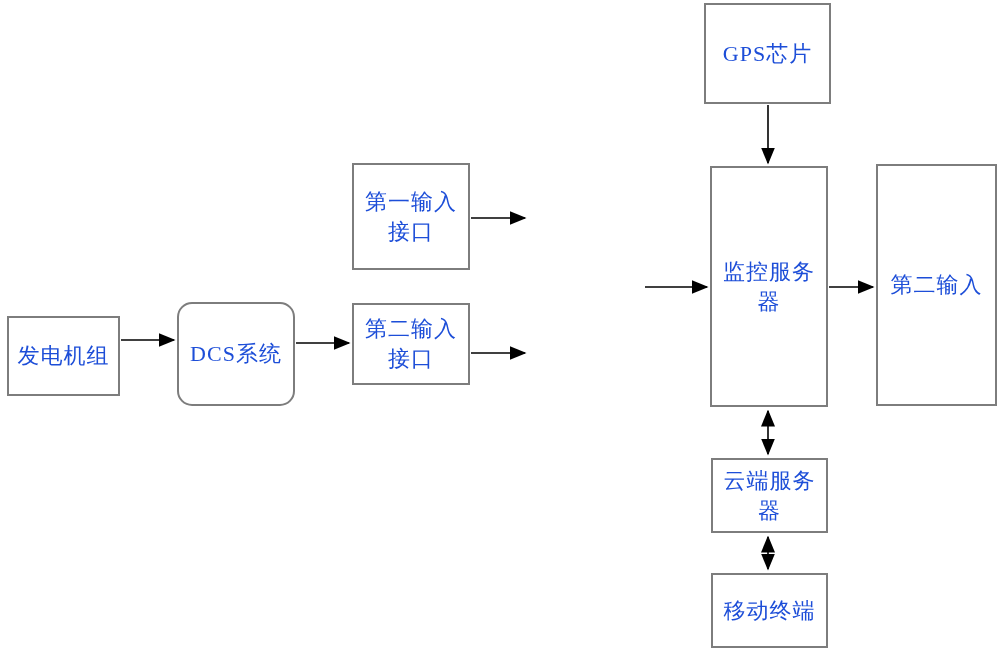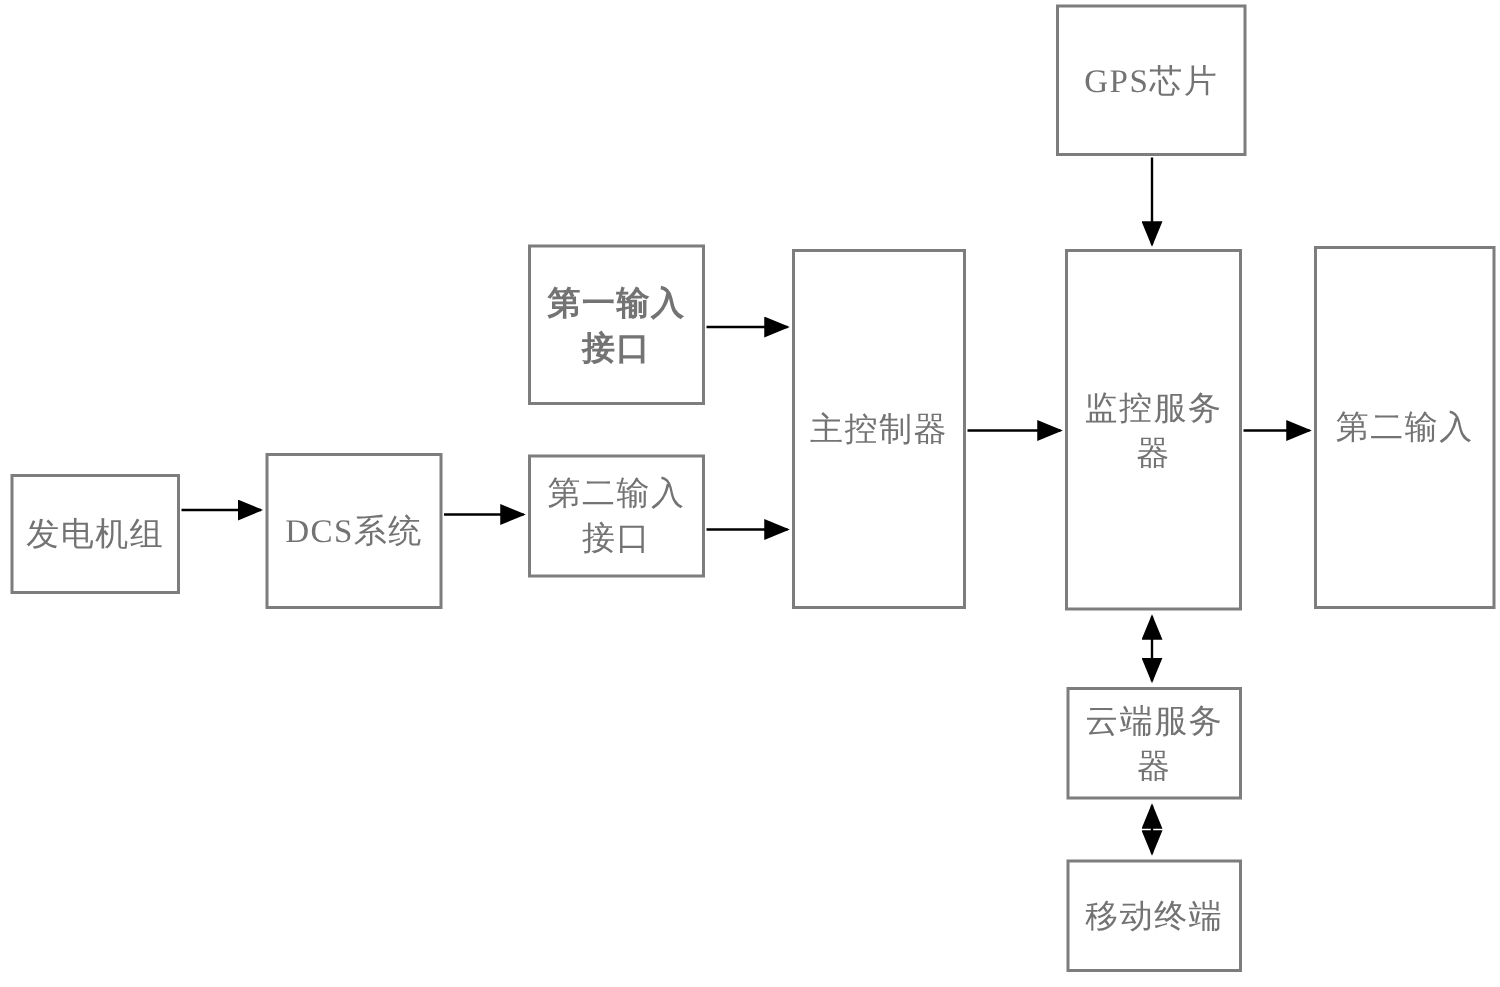--- a/index.html
+++ b/index.html
@@ -23,33 +23,33 @@
   }
   .box {
     position: absolute;
     box-sizing: border-box;
     border: 2px solid #7d7d7d;
     background: #ffffff;
     display: flex;
     align-items: center;
     justify-content: center;
     text-align: center;
-    color: #737373;
+    color: #1d4ed8;
     font-size: 22px;
     line-height: 1.35;
   }
   .box .label {
     white-space: pre-line;
     letter-spacing: 1px;
   }
   
   .box-gps        { left: 704px; top: 3px;   width: 127px; height: 101px; }
   .box-generator  { left: 7px;   top: 316px; width: 113px; height: 80px; }
-  .box-dcs        { left: 177px; top: 302px; width: 118px; height: 104px; }
-  .box-input1     { left: 352px; top: 163px; width: 118px; height: 107px; font-weight: bold; }
+  .box-dcs        { left: 177px; top: 302px; width: 118px; height: 104px; border-radius: 15px; }
+  .box-input1     { left: 352px; top: 163px; width: 118px; height: 107px; }
   .box-input2     { left: 352px; top: 303px; width: 118px; height: 82px; }
   .box-controller { left: 528px; top: 166px; width: 116px; height: 240px; }
   .box-monitor    { left: 710px; top: 166px; width: 118px; height: 241px; align-items: center; }
   .box-display    { left: 876px; top: 164px; width: 121px; height: 242px; }
   .box-cloud      { left: 711px; top: 458px; width: 117px; height: 75px; }
   .box-mobile     { left: 711px; top: 573px; width: 117px; height: 75px; text-align: center; }
 </style>
 </head>
 <body>
 
@@ -87,23 +87,20 @@
   <div class="box box-input1">
     <span class="label">第一输入
 接口</span>
   </div>
 
   <div class="box box-input2">
     <span class="label">第二输入
 接口</span>
   </div>
 
-  <div class="box box-controller">
-    <span class="label">主控制器</span>
-  </div>
 
   <div class="box box-monitor">
     <span class="label">监控服务
 器</span>
   </div>
 
   <div class="box box-display">
     <span class="label">第二输入</span>
   </div>
 

